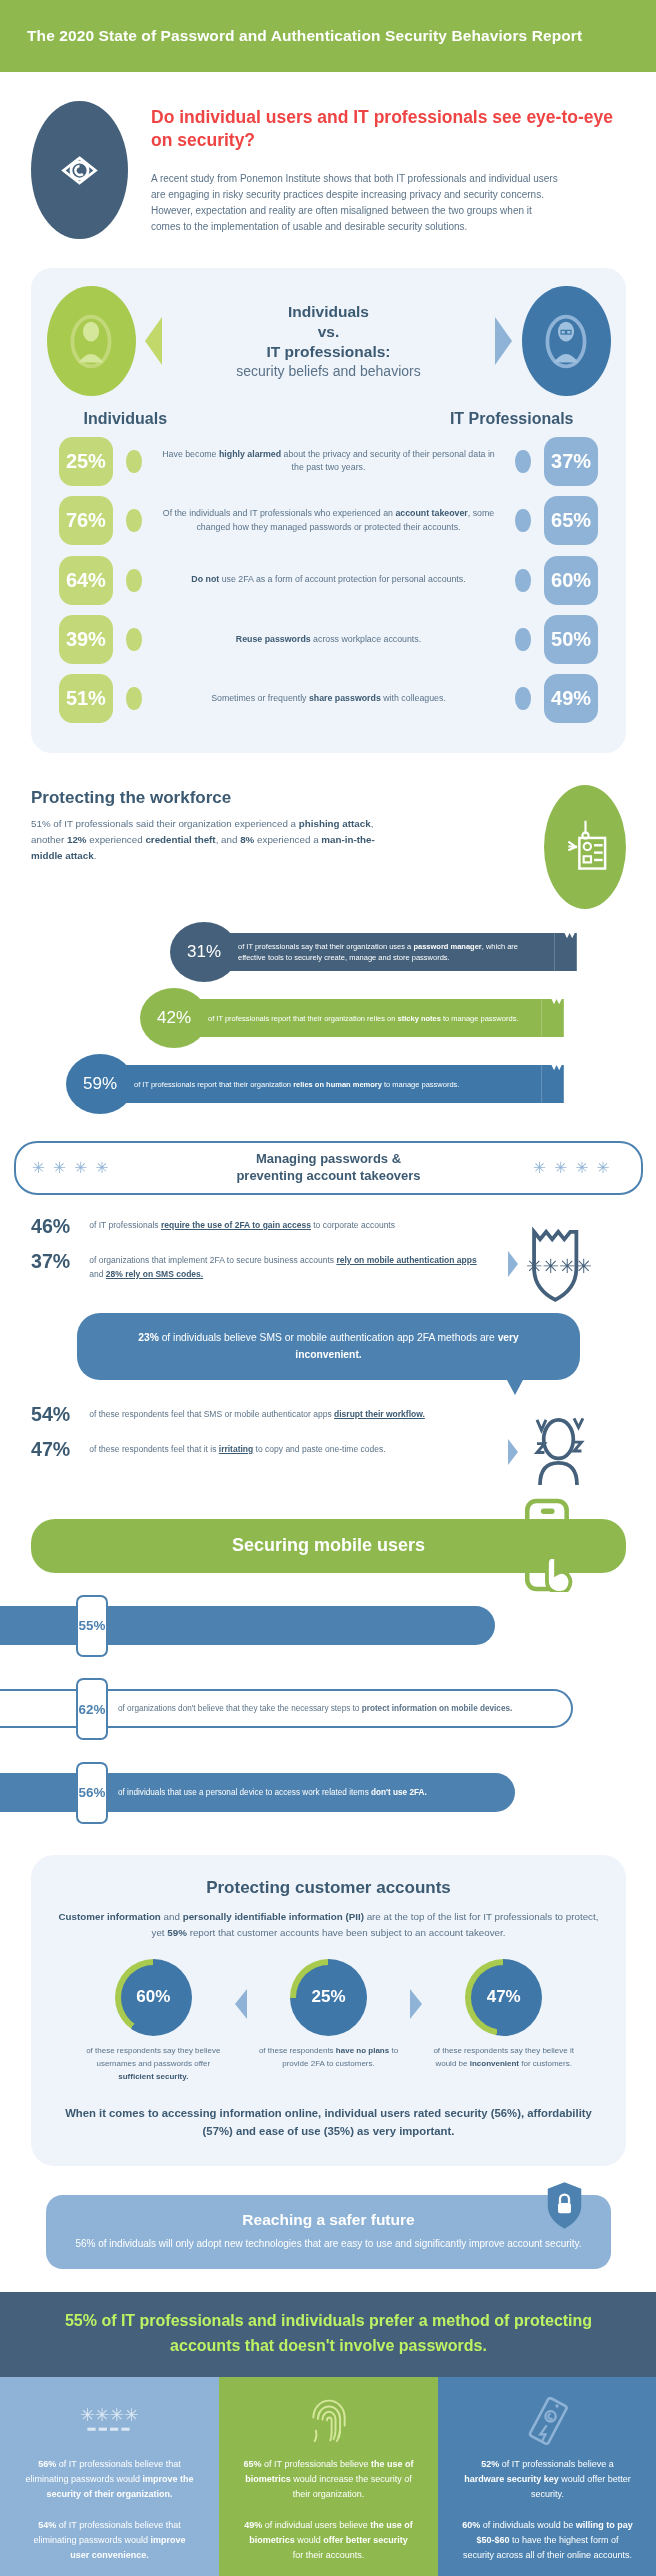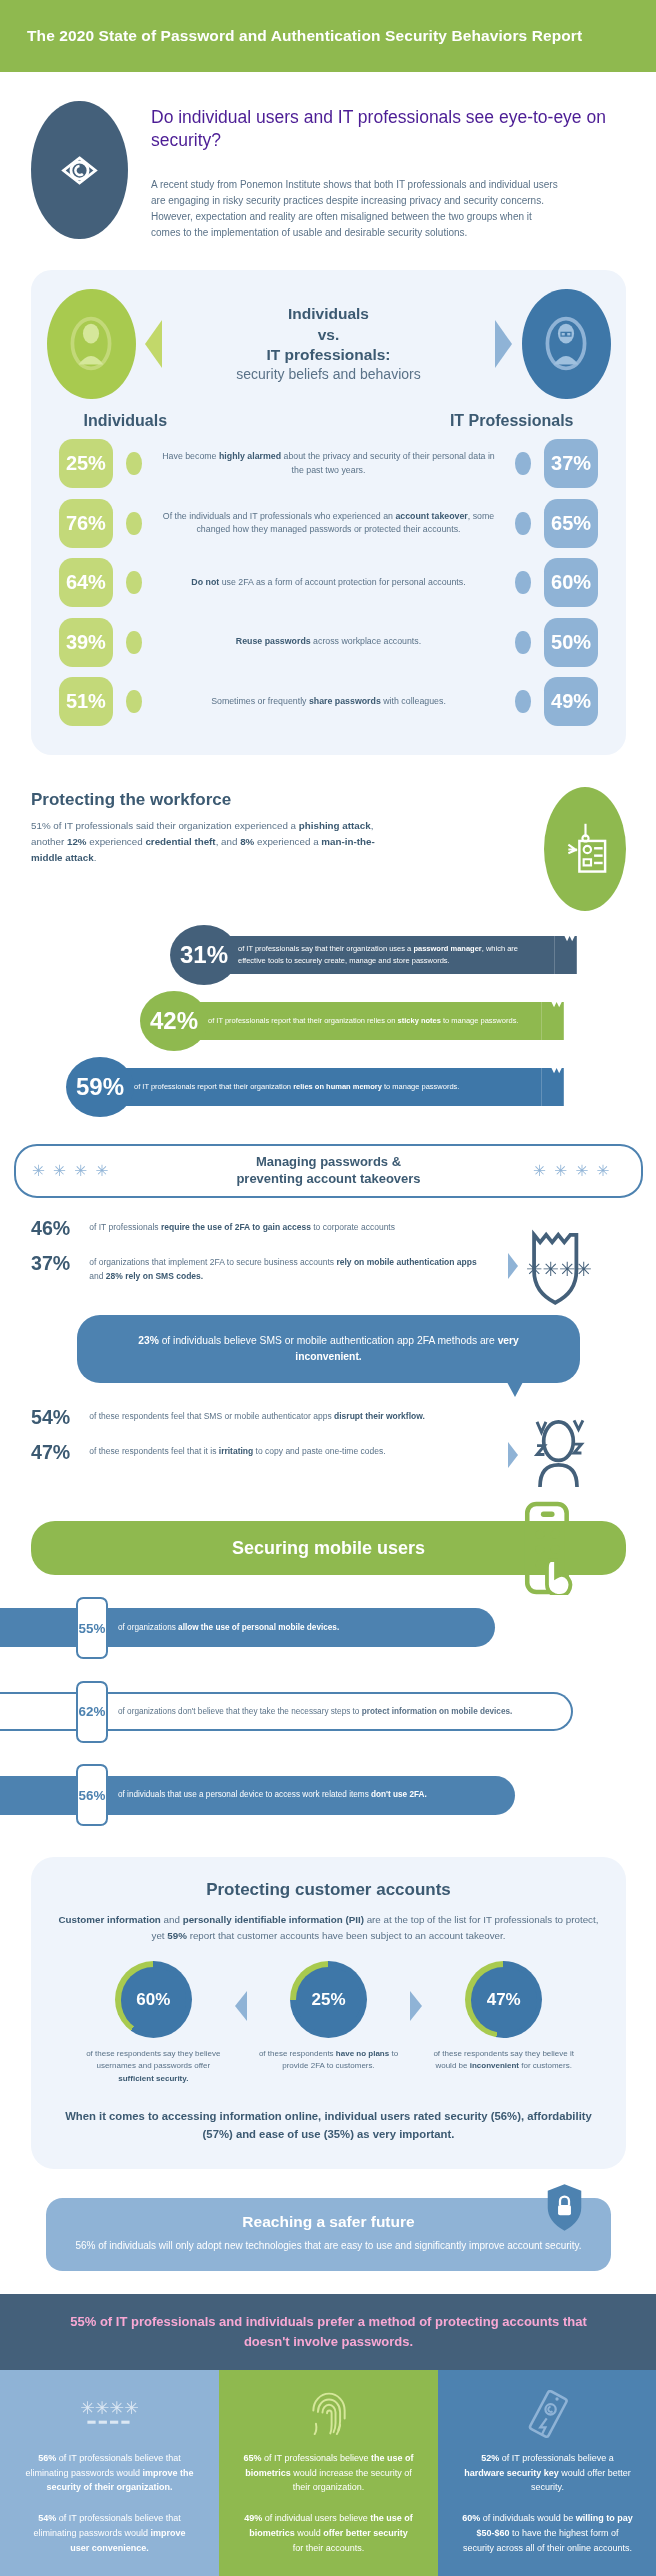--- a/index.html
+++ b/index.html
@@ -36,22 +36,22 @@
   }
   .eye-badge {
     width: 97px; height: 138px;
     background: #44607a;
     border-radius: 48px / 69px;
     flex: 0 0 97px;
     display: flex; align-items: center; justify-content: center;
   }
   .intro-text { padding-top: 5.2px; }
   .intro-h {
-    font-size: 17.5px; font-weight: normal; color: #4c1d95;
-    line-height: 1.33; margin-bottom: 24px;
+    font-size: 17.5px; font-weight: bold; color: #ef4444;
+    line-height: 1.33; margin-bottom: 18px;
   }
   .intro-p {
     font-size: 10px; line-height: 1.62; color: #5a7288; max-width: 412px;
   }
 
   
   .vs-panel {
     margin: 8.2px 31px 0 31px;
     background: #eff4fb;
     border-radius: 20.6px;
@@ -132,21 +132,21 @@
     display: flex; align-items: center; justify-content: center;
   }
 
   
   .keys { position: relative; padding: 9.3px 0 15.5px 0; }
   .keyrow { position: relative; height: 61px; margin-bottom: 5.2px; }
   .keybar { position: absolute; display: flex; align-items: center; }
   .keyhead {
     width: 68px; height: 60px; border-radius: 34px / 30px;
     display: flex; align-items: center; justify-content: center;
-    color: #fff; font-size: 24px; font-weight: bold; flex: 0 0 68px;
+    color: #fff; font-size: 17px; font-weight: normal; flex: 0 0 68px;
     z-index: 2;
   }
   .keyshaft {
     height: 38px; display: flex; align-items: center;
     padding: 0 13.4px 0 9.3px; margin-left: -9.3px;
     color: #ffffff; font-size: 7.5px; line-height: 1.5;
     position: relative;
   }
   .keyshaft b { font-weight: bold; }
   .teeth {
@@ -170,21 +170,21 @@
     text-align: center; line-height: 1.3; z-index: 2;
     background: #fff; padding: 0 10.3px;
   }
   .stars { display: flex; gap: 8.2px; color: #8fb3d6; font-size: 15.5px; z-index: 1; }
 
   .manage-stats { display: flex; padding: 20.6px 31px 5.2px 31px; gap: 16px; align-items: flex-start; }
   .stat-list { flex: 1; }
   .stat-item { display: flex; gap: 11.3px; margin-bottom: 13.4px; align-items: flex-start; }
   .stat-num { font-size: 19.6px; font-weight: bold; color: #3c5a72; flex: 0 0 47px; line-height: 1.1; }
   .stat-body { font-size: 8.5px; line-height: 1.6; color: #5a7288; padding-top: 3.1px; }
-  .stat-body b { color: #3c5a72; }
+  .stat-body b { color: #3c5a72; text-decoration: underline; }
   .shield-wrap { display: flex; align-items: center; gap: 7.2px; flex: 0 0 118px; padding-top: 9.3px; }
 
   
   .bubble {
     margin: 5.2px 77px 0 77px;
     background: #4d82b0; border-radius: 23px;
     padding: 17.5px 27px; color: #fff; text-align: center;
     font-size: 10.3px; line-height: 1.6; position: relative;
   }
   .bubble b { font-weight: bold; }
@@ -274,21 +274,21 @@
   }
   .safer-h { color: #ffffff; font-size: 15.5px; font-weight: bold; margin-bottom: 7.2px; }
   .safer-p { color: #ffffff; font-size: 10px; line-height: 1.55; }
   .safer-lock { position: absolute; right: 27px; top: -14.4px; }
 
   
   .pwless-head {
     background: #44607a; padding: 17.5px 46px; text-align: center;
     margin-top: 23px;
   }
-  .pwless-head-t { color: #f9a8d4; font-size: 13px; font-weight: bold; line-height: 1.55; }
+  .pwless-head-t { color: #bef264; font-size: 16px; font-weight: bold; line-height: 1.55; }
   .pw-cols { display: flex; }
   .pw-col { flex: 1; padding: 20.6px 24px 23px 24px; text-align: center; }
   .pw-col.c1 { background: #8fb3d6; }
   .pw-col.c2 { background: #8fb94f; }
   .pw-col.c3 { background: #4d82b0; }
   .pw-icon { height: 49px; display: flex; align-items: center; justify-content: center; margin-bottom: 11.3px; }
   .pw-txt { color: #ffffff; font-size: 9px; line-height: 1.66; }
   .pw-txt b { font-weight: bold; }
   .pw-divider { height: 8.2px; background: #44607a; }
 
@@ -571,25 +571,20 @@
         <circle cx="25" cy="84" r="6" fill="#8fb94f"></circle>
         <path d="M46 78 v22 q10 -6 16 2 q6 8 0 18 q-6 8 -18 4 q-10 -4 -10 -14 v-22 q0 -10 6 -10 z" fill="#fff" stroke="#8fb94f" stroke-width="5"></path>
       </svg>
     </div>
   </div>
 
   <div>
     <div class="mbar">
       <div class="mbar-strip" style="width:495px;"></div>
       <div class="mbar-badge">55%</div>
-      <div class="mbar-strip" style="width:495px;background:transparent;">
-        <div class="mbar-text">
-          <span>of organizations </span><b>allow the use of personal mobile devices.</b>
-        </div>
-      </div>
     </div>
 
     <div class="mbar">
       <div class="mbar-strip outline" style="width:573px;"></div>
       <div class="mbar-badge">62%</div>
       <div class="mbar-strip" style="width:573px;background:transparent;border:none;">
         <div class="mbar-text dark">
           <span>of organizations don't believe that they take the necessary steps to </span><b>protect information on mobile devices.</b>
         </div>
       </div>

